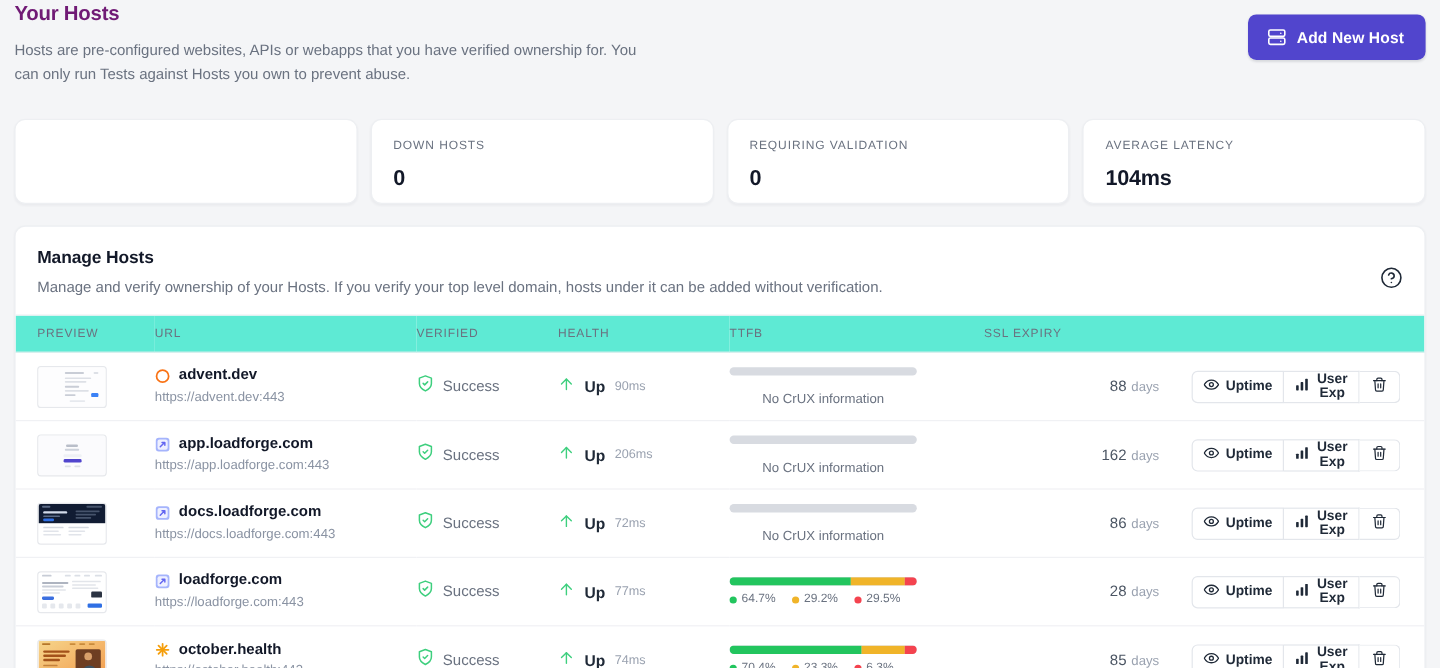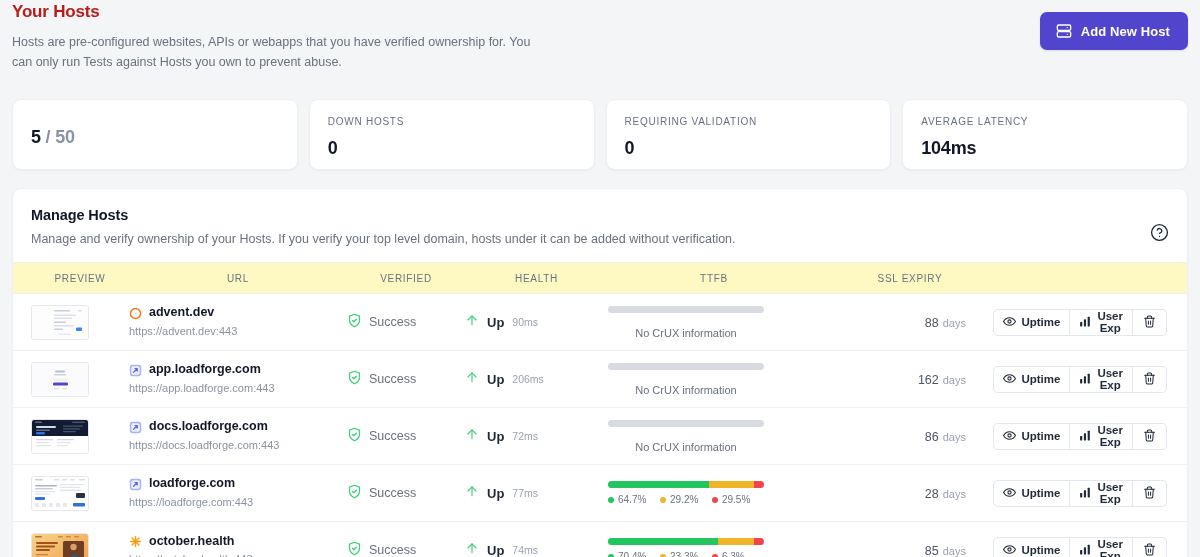--- a/index.html
+++ b/index.html
@@ -8,21 +8,21 @@
     background: #F4F5F7;
     font-family: "Liberation Sans", sans-serif;
     color: #121828;
     overflow: hidden;
   }
   .page { width: 1200px; height: 557px; position: relative; }
 
   
   .page-header { display: flex; align-items: flex-start; padding: 0 12px; }
   .header-text { padding-top: 2px; }
-  .page-title { font-size: 17px; font-weight: bold; letter-spacing: -0.2px; color: #b91c1c; }
+  .page-title { font-size: 17px; font-weight: bold; letter-spacing: -0.2px; color: #701a75; }
   .page-sub { margin-top: 10px; font-size: 12.5px; line-height: 20px; color: #6A7280; max-width: 520px; }
   .header-spacer { flex: 1; }
   .add-host-btn {
     margin-top: 12px; margin-right: 0;
     display: inline-flex; align-items: center; gap: 9px;
     background: #5145CD; color: #fff;
     border: none; border-radius: 7px;
     padding: 11px 18px 11px 16px;
     font-family: "Liberation Sans", sans-serif;
     font-size: 13px; font-weight: bold; letter-spacing: 0.1px;
@@ -53,26 +53,26 @@
   }
   .panel-head { padding: 18px 18px 16px 18px; display: flex; align-items: flex-end; }
   .panel-head-text { flex: 1; }
   .panel-title { font-size: 14.5px; font-weight: bold; color: #121828; letter-spacing: -0.1px; }
   .panel-sub { margin-top: 9px; font-size: 12.5px; color: #6A7280; }
   .help-icon { margin-top: 2px; cursor: pointer; color: #1F2937; }
 
   
   table.hosts { width: 100%; border-collapse: collapse; table-layout: fixed; }
   thead th {
-    background: #fef9c3;
+    background: #5eead4;
     border-top: 1px solid #EEF0F3;
     border-bottom: 1px solid #EEF0F3;
     font-size: 10px; letter-spacing: 0.7px; font-weight: normal;
     color: #6A7280; text-transform: uppercase;
-    text-align: center; padding: 9px 0 9px 0; height: 31px;
+    text-align: left; padding: 9px 0 9px 0; height: 31px;
   }
   th.c-preview { width: 116px; padding-left: 18px; }
   th.c-url     { width: 218px; }
   th.c-verified{ width: 118px; }
   th.c-health  { width: 143px; }
   th.c-ttfb    { width: 212px; }
   th.c-ssl     { width: 180px; }
   th.c-actions { width: auto; }
 
   tbody td { border-bottom: 1px solid #F0F1F4; padding: 0; vertical-align: middle; height: 57px; }
@@ -144,21 +144,20 @@
           <line x1="17" y1="17" x2="17.01" y2="17"></line>
         </svg>
       </span>
       <span>Add New Host</span>
     </button>
   </div>
 
   <div class="stats-row">
 
     <div class="stat-card">
-      <div class="stat-value"><span>5</span><span class="muted"> / 50</span></div>
     </div>
 
     <div class="stat-card">
       <div class="stat-label">DOWN HOSTS</div>
       <div class="stat-value"><span>0</span><span class="muted"></span></div>
     </div>
 
     <div class="stat-card">
       <div class="stat-label">REQUIRING VALIDATION</div>
       <div class="stat-value"><span>0</span><span class="muted"></span></div>

